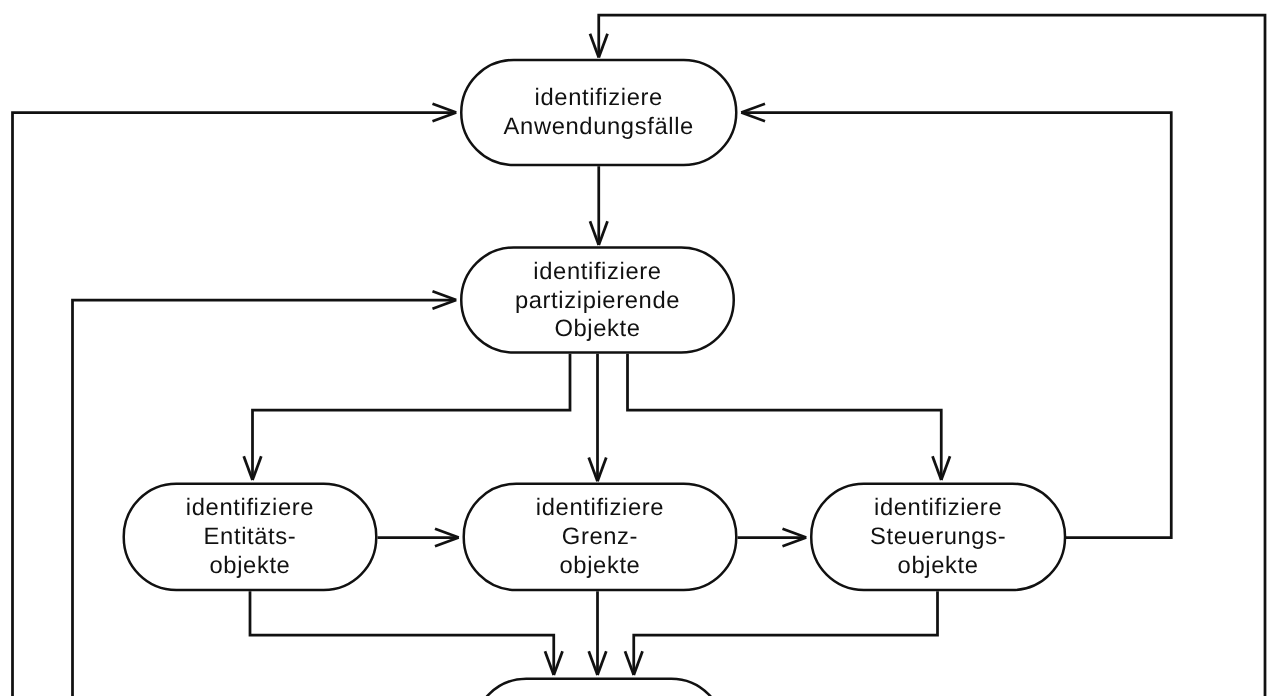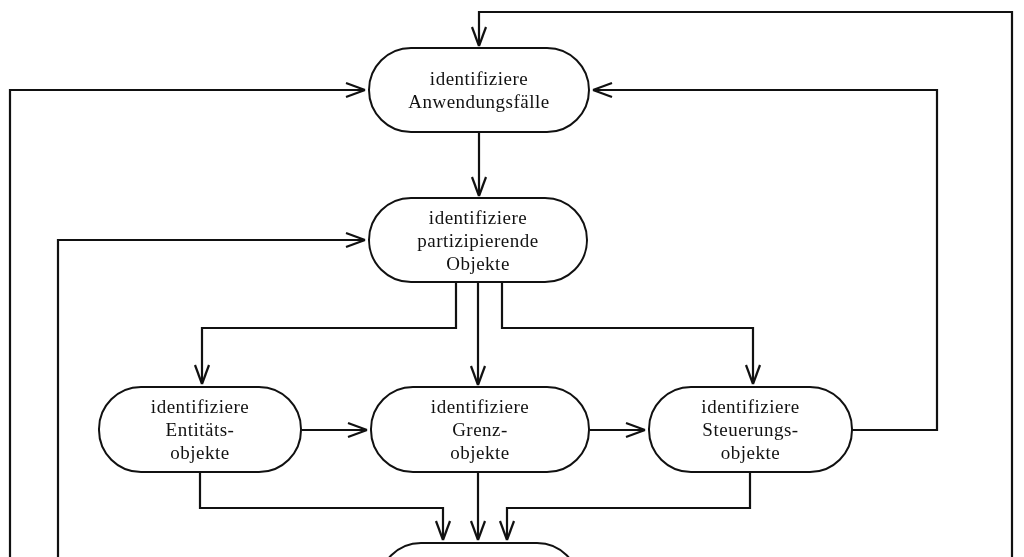--- a/index.html
+++ b/index.html
@@ -6,21 +6,21 @@
     margin: 0;
     padding: 0;
     background: #ffffff;
   }
   .canvas {
     position: relative;
     width: 1024px;
     height: 557px;
     overflow: hidden;
     background: #ffffff;
-    font-family: Liberation Serif, serif;
+    font-family: Liberation Sans, sans-serif;
   }
   .edges-layer {
     position: absolute;
     left: 0;
     top: 0;
     width: 1024px;
     height: 557px;
   }
   .edges-layer polyline,
   .edges-layer line {

